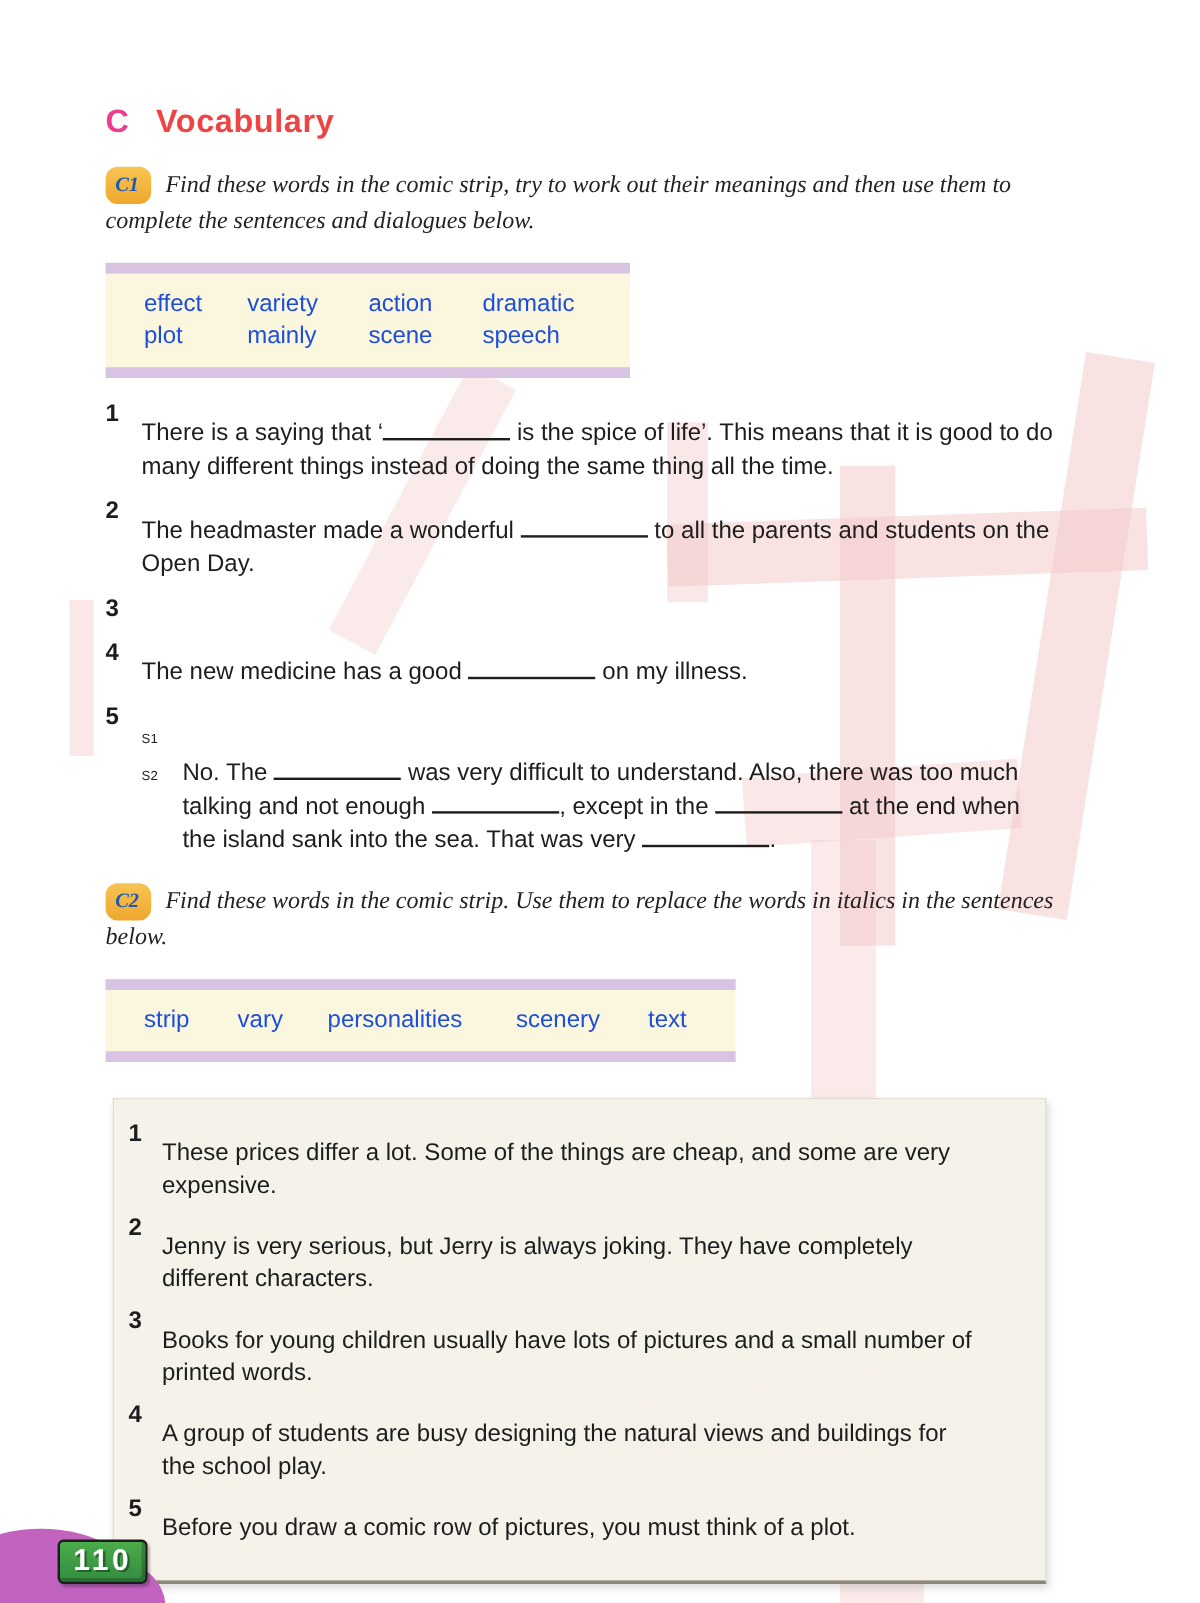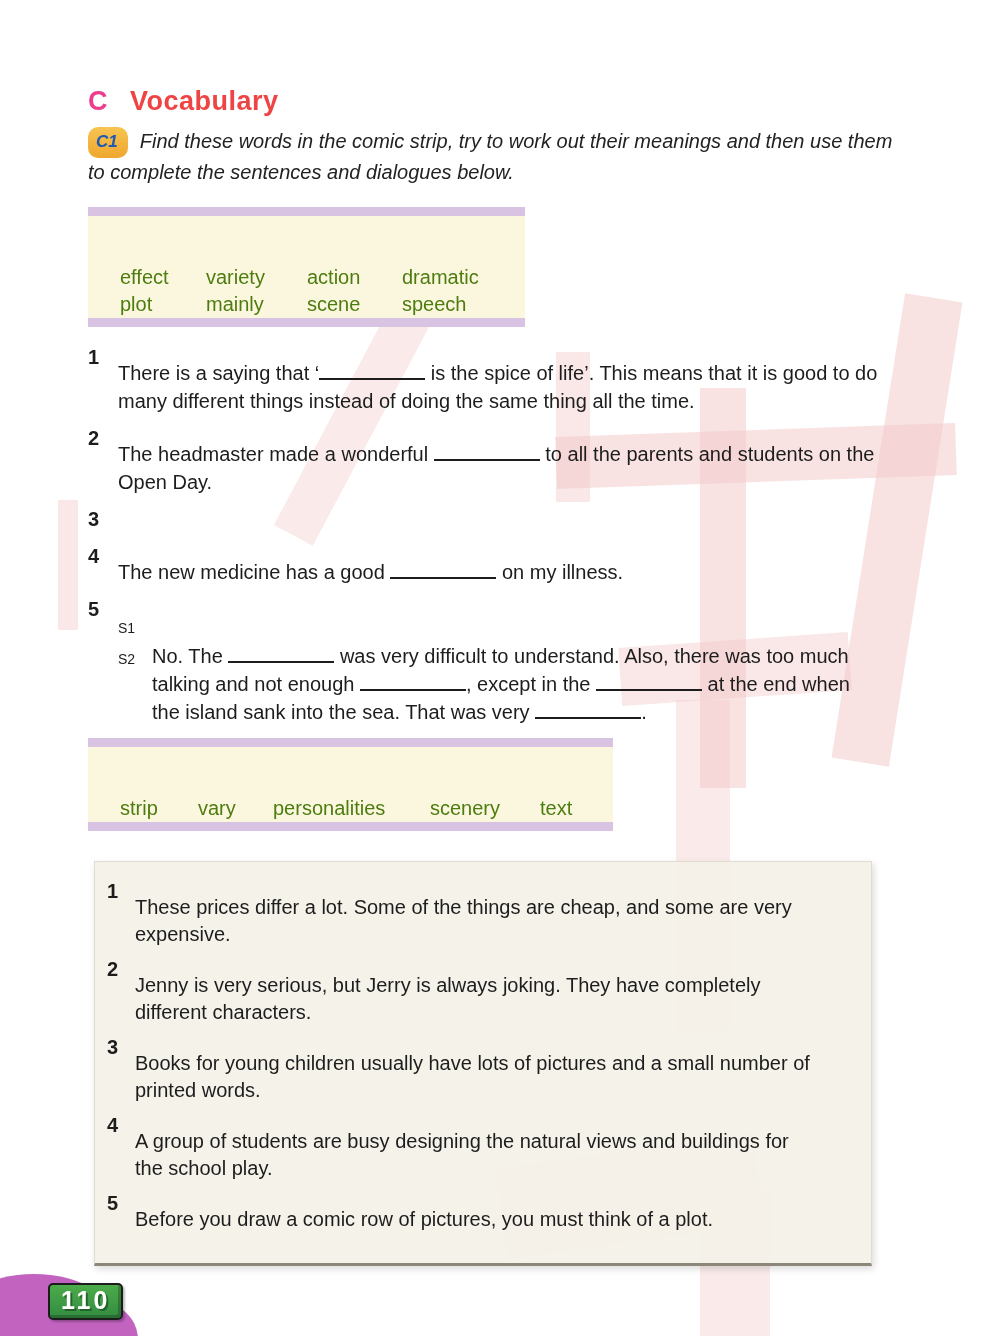--- a/index.html
+++ b/index.html
@@ -25,32 +25,32 @@
   .wm10{left:700px;top:1190px;width:70px;height:146px;opacity:.4;}
 
   .content{position:relative;z-index:1;padding:86px 70px 0 88px;}
 
   
   .h1{font-size:27px;font-weight:bold;letter-spacing:.5px;}
   .h1 .c-letter{color:#ee3d8f;margin-right:22px;}
   .h1 .c-title{color:#ef4444;}
 
   
-  .instr{font-style:italic;font-size:20px;line-height:29px;max-width:820px;margin-top:10px;color:#222;}
+  .instr{font-style:italic;font-size:20px;line-height:29px;max-width:820px;margin-top:22px;color:#222;font-family:Liberation Serif, serif;}
   .badge{
     display:inline-block;font-style:italic;font-weight:bold;font-size:17px;
     color:#1d5ab5;background:linear-gradient(180deg,#f7c452,#efa72e);
     border-radius:10px;padding:0 10px 2px 8px;margin-right:12px;
     vertical-align:1px;
   }
 
   
   .wordbox{background:#fbf7df;margin-top:12px;position:relative;}
   .wordbox .bar{height:9px;background:#d9c3e2;}
-  .wordbox .words{padding:12px 0 0 32px;font-size:20px;color:#4d7c0f;margin-top:36px;}
+  .wordbox .words{padding:12px 0 12px 32px;font-size:20px;color:#1d4ed8;}
   .word-row{line-height:27px;}
   .word{display:inline-block;}
   .word:nth-child(1){min-width:86px;}
   .word:nth-child(2){min-width:101px;}
   .word:nth-child(3){min-width:95px;}
   .word:nth-child(4){min-width:120px;}
   .box1{width:437px;}
   .box2{width:525px;text-decoration:underline;}
   .box2 .word:nth-child(1){min-width:78px;}
   .box2 .word:nth-child(2){min-width:75px;}
@@ -60,21 +60,21 @@
   
   .list{margin-top:16px;}
   .li{display:flex;margin-bottom:9px;font-size:20px;line-height:28px;}
   .li .num{width:30px;font-weight:bold;flex:none;}
   .li .body{max-width:800px;margin-top:16px;}
   .blank{
     display:inline-block;width:106px;height:2px;
     border-bottom:2px solid #1d1d1d;vertical-align:baseline;
   }
   .dlg-row{display:flex;}
-  .dlg-row .spk{width:34px;flex:none;font-size:14px;padding-top:3px;}
+  .dlg-row .spk{width:34px;flex:none;font-size:11px;padding-top:3px;}
   .dlg-row .dlg-body{max-width:715px;}
 
   
   .card{
     margin:30px 0 0 6px;width:778px;box-sizing:border-box;
     background:rgba(244,241,233,.95);
     border:1px solid #e2ddd0;border-bottom:3px solid #8d877a;
     box-shadow:2px 3px 7px rgba(0,0,0,.14);
     padding:16px 20px 22px 12px;
   }
@@ -155,20 +155,23 @@
               <span class="spk">S1</span>
             </div>
             <div class="dlg-row">
               <span class="spk">S2</span>
               <div class="dlg-body"><span>No. The </span><span class="blank"></span><span> was very difficult to understand. Also, there was too much talking and not enough </span><span class="blank"></span><span>, except in the </span><span class="blank"></span><span> at the end when the island sank into the sea. That was very </span><span class="blank"></span><span>.</span></div>
             </div>
           </div>
         </div>
       </div>
 
+    <p class="instr">
+      <span class="badge">C2</span><span>Find these words in the comic strip. Use them to replace the words in italics in the sentences below.</span>
+    </p>
 
     <div class="wordbox box2">
       <div class="bar"></div>
       <div class="words">
           <div class="word-row"><span class="word">strip</span><span class="word">vary</span><span class="word">personalities</span><span class="word">scenery</span><span class="word">text</span></div>
         </div>
       <div class="bar"></div>
     </div>
 
     <div class="card">

